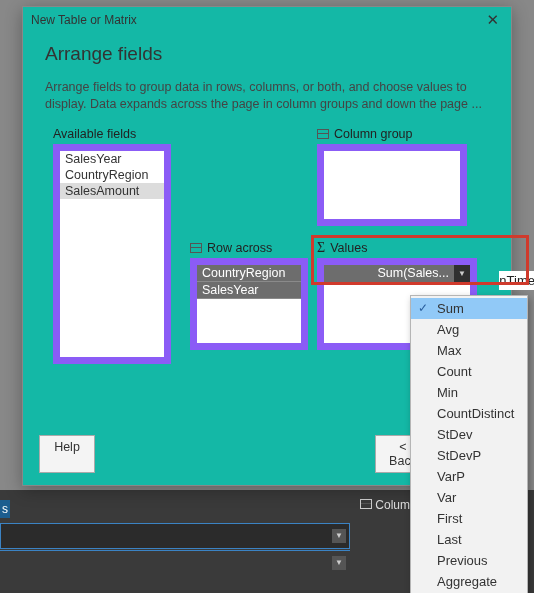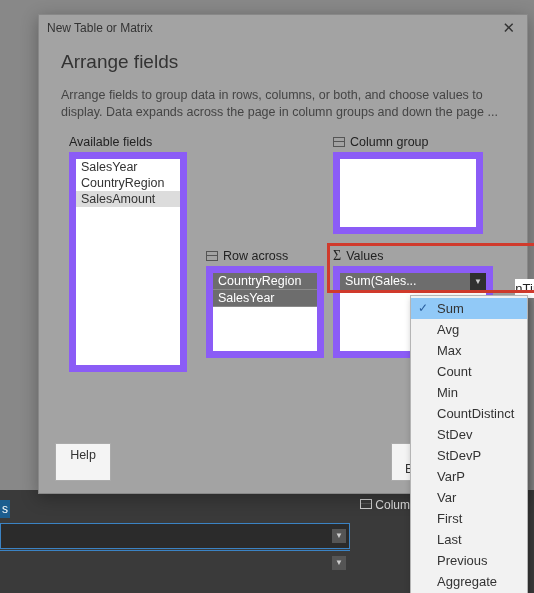--- a/index.html
+++ b/index.html
@@ -46,26 +46,25 @@
     width: 14px; height: 14px;
     background: #555;
     color: #ccc;
     font-size: 8px;
     text-align: center;
     line-height: 14px;
   }
 
   .dialog {
     position: absolute;
-    left: 22px; top: 14px;
+    left: 22px; top: 6px;
     width: 490px; height: 480px;
-    background: #a3a3a3;
+    background: #14b8a6;
     border: 1px solid #888;
     box-shadow: 0 4px 16px rgba(0,0,0,0.3);
-    margin-left: 16px;
   }
   .titlebar {
     display: flex; align-items: center; justify-content: space-between;
     padding: 4px 8px 2px 8px;
     font-size: 12px; color: #333;
   }
   .close-x { font-size: 15px; cursor: pointer; padding: 0 4px; }
   h2 {
     font-weight: 400; font-size: 19px; color: #333;
     margin: 12px 0 14px 22px;
@@ -114,20 +113,21 @@
 
   .rowgrp { position: absolute; left: 145px; top: 114px; width: 118px; }
   .rowgrp .listbox.darkbox { height: 92px; }
 
   .vals { position: absolute; left: 272px; top: 114px; width: 160px; }
   .vals .listbox.darkbox { height: 92px; }
 
   .val-item {
     display: flex; align-items: center; justify-content: space-between;
     padding: 0;
+    text-align: right;
   }
   .val-item span:first-child { padding: 1px 5px; flex: 1; overflow: hidden; text-overflow: ellipsis;}
   .dd-arrow {
     width: 16px; height: 17px; background: #303030;
     color: #ccc; font-size: 8px;
     display: flex; align-items: center; justify-content: center;
   }
 
   .highlight-red {
     position: absolute;

